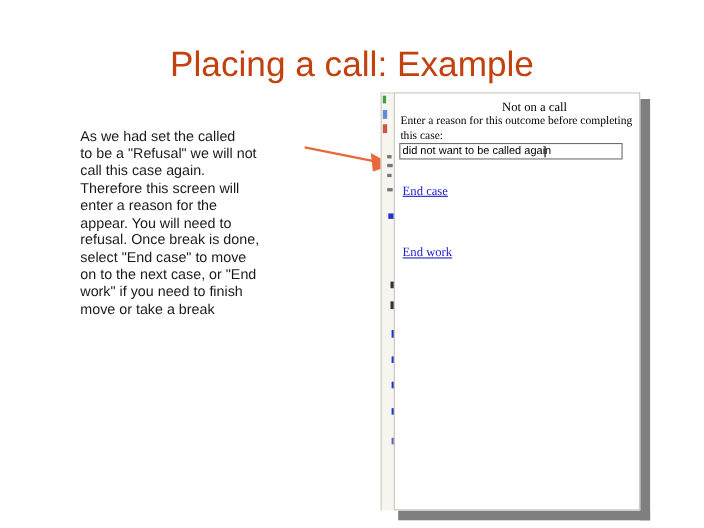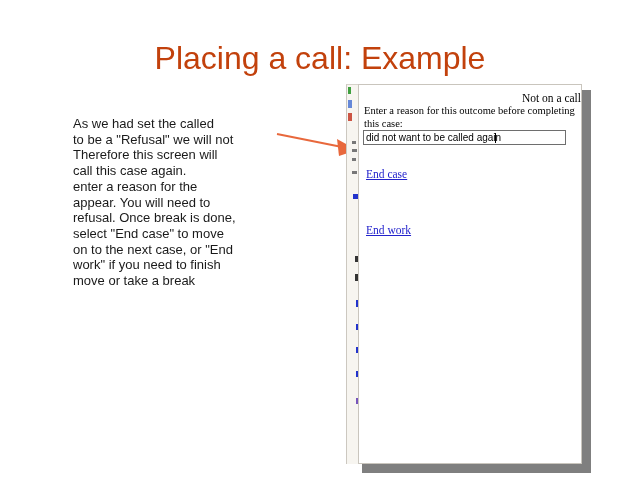--- a/index.html
+++ b/index.html
@@ -28,22 +28,22 @@
     position:absolute; left:346px; top:84px; width:13px; height:380px;
     background:#f7f5f0; border-left:1px solid #ccc8c0; border-top:1px solid #d6d2ca;
     box-sizing:border-box;
   }
   .panel {
     position:absolute; left:358px; top:84px; width:224px; height:380px;
     background:#ffffff; border:1px solid #c9c5bd; box-sizing:border-box;
     font-family:"Liberation Serif", serif; color:#000;
   }
   .panel-heading {
-    position:absolute; left:0; top:7px; width:100%;
-    text-align:right; font-size:11.5px;
+    position:absolute; left:16px; top:7px; width:100%;
+    text-align:center; font-size:11.5px;
   }
   .panel-prompt {
     position:absolute; left:5px; top:19px; width:213px;
     font-size:10.5px; line-height:13px;
   }
   .reason-input {
     position:absolute; left:4px; top:45px; width:203px; height:15px;
     border:1px solid #6e6e6e; background:#ffffff; box-sizing:border-box;
     font-family:"Liberation Sans", sans-serif; font-size:10px; color:#000;
     padding:0 0 0 2px; outline:none;
@@ -60,22 +60,22 @@
 </head>
 <body>
 
 <div class="slide">
 
   <div class="title">Placing a call: Example</div>
 
   <div class="body-text">
       <div>As we had set the called</div>
       <div>to be a "Refusal" we will not</div>
+      <div>call this case again.</div>
       <div>Therefore this screen will</div>
-      <div>call this case again.</div>
       <div>enter a reason for the</div>
       <div>appear. You will need to</div>
       <div>refusal. Once break is done,</div>
       <div>select "End case" to move</div>
       <div>on to the next case, or "End</div>
       <div>work" if you need to finish</div>
       <div>move or take a break</div>
     </div>
 
   <svg class="arrow-svg" viewBox="0 0 640 480">

